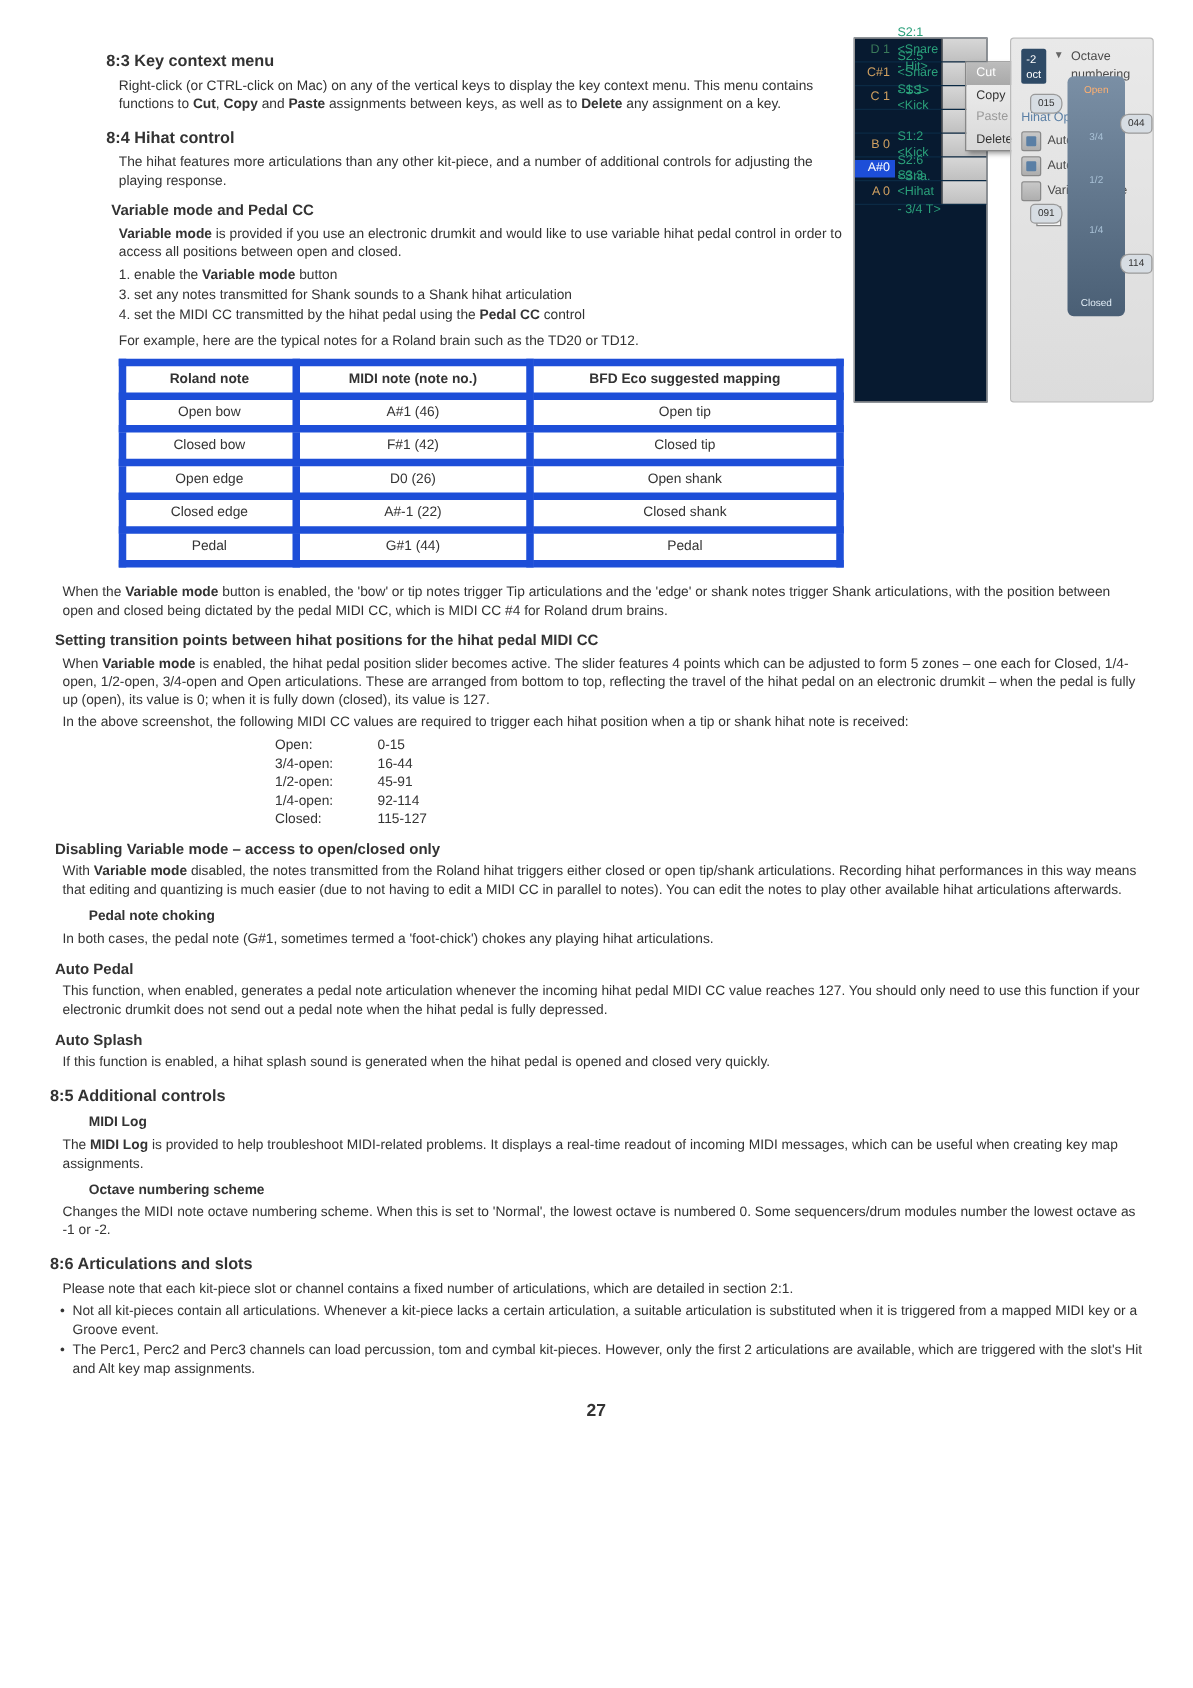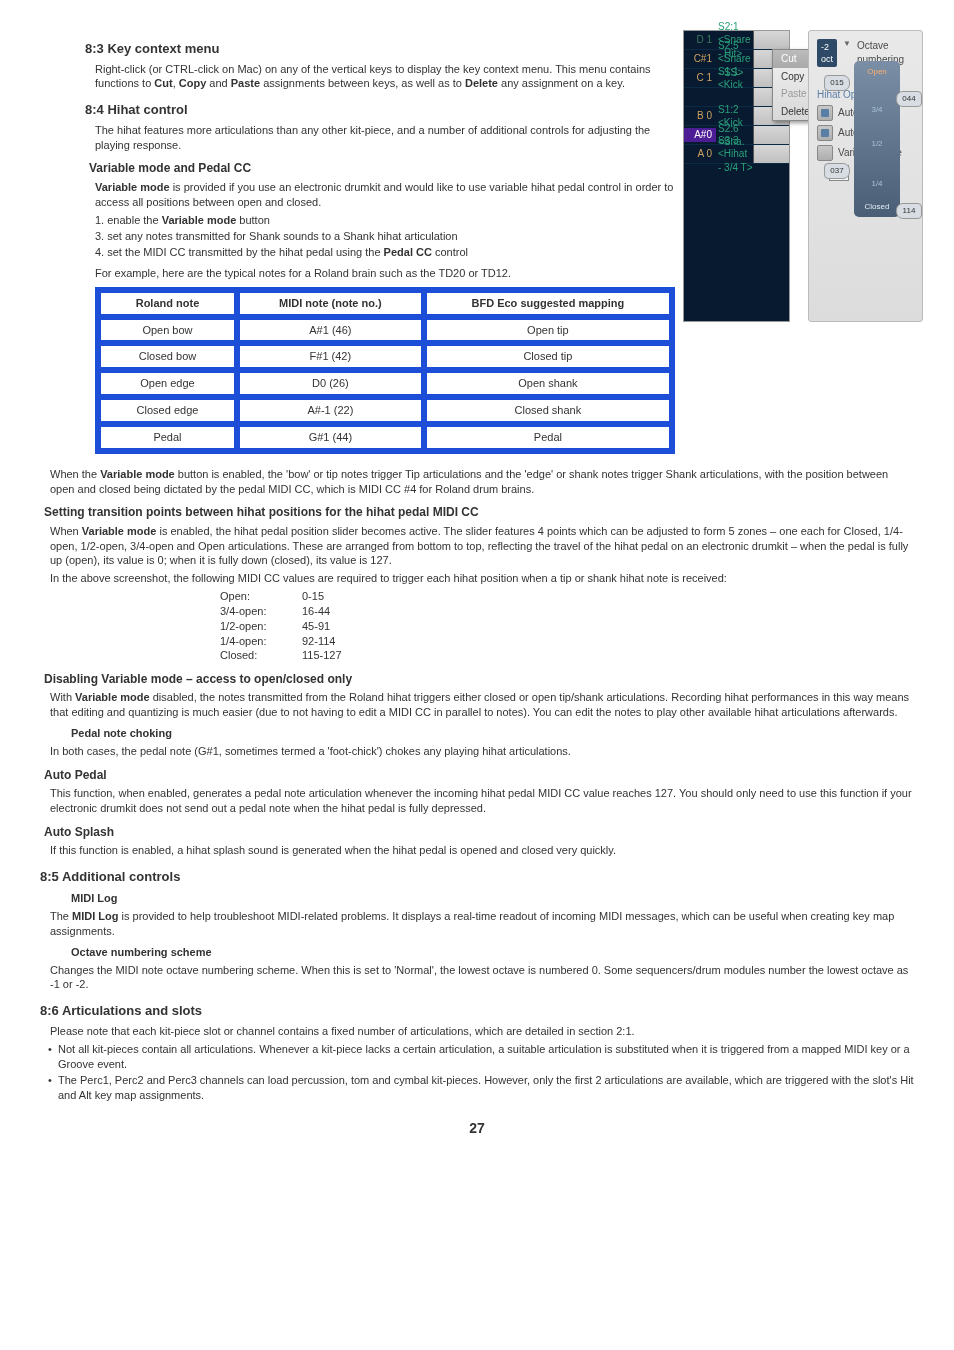--- a/index.html
+++ b/index.html
@@ -50,21 +50,21 @@
   
   .sc2{border:1px solid #bbb;background:linear-gradient(#e9e9e9,#dcdcdc);width:238px;padding:8px 8px 10px 8px;box-sizing:border-box;color:#4a4a4a;font-size:10px;position:relative;border-radius:3px;}
   .sc2 .toprow{display:flex;align-items:flex-start;gap:6px;margin-bottom:8px;}
   .sc2 .oct{background:#2e4a66;color:#fff;padding:2px 4px;border-radius:2px;font-size:9px;}
   .sc2 .htitle{color:#5a7fa5;font-size:10px;margin-bottom:4px;}
   .sc2 .optrow{display:flex;align-items:center;gap:5px;margin:4px 0;}
   .sc2 .chk{width:14px;height:14px;background:linear-gradient(#c8c8c8,#aeaeae);border:1px solid #888;border-radius:2px;}
   .sc2 .chk.on:after{content:"";display:block;width:8px;height:8px;margin:3px;background:#5a7fa5;border-radius:1px;}
   .sc2 .pcc{display:flex;align-items:center;gap:6px;margin-left:12px;margin-top:2px;}
   .sc2 .numbox{width:18px;height:14px;background:#f5f5f5;border:1px solid #888;font-size:9px;display:flex;align-items:center;justify-content:center;}
-  .sc2 .slider{position:absolute;top:30px;right:22px;width:46px;height:156px;background:linear-gradient(#7a8fa5,#4a5f75);border-radius:5px;}
+  .sc2 .slider{position:absolute;top:30px;right:22px;width:46px;height:192px;background:linear-gradient(#7a8fa5,#4a5f75);border-radius:5px;}
   .sc2 .slider .zone{position:absolute;left:0;right:0;text-align:center;color:#a8c0d5;font-size:8px;}
   .sc2 .slider .z1{top:6px;color:#ffb070;}
   .sc2 .slider .z2{top:44px;}
   .sc2 .slider .z3{top:78px;}
   .sc2 .slider .z4{top:118px;}
   .sc2 .slider .z5{bottom:4px;color:#e0ecf5;}
   .sc2 .bubble{position:absolute;background:#d7dde3;border:1px solid #999;width:24px;height:14px;font-size:8px;display:flex;align-items:center;justify-content:center;color:#333;border-radius:7px;}
   .sc2 .bubble.left{border-radius:4px 7px 7px 4px;}
   .sc2 .bubble.right{border-radius:7px 4px 4px 7px;}
   .sc2 .b015{top:44px;right:72px;}
@@ -155,21 +155,21 @@
           <div class="notecol mute"></div>
           <div class="slotcol"></div>
           <div class="pianocol"></div>
         </div>
         <div class="striperow">
           <div class="notecol">B 0</div>
           <div class="slotcol">S1:2 &lt;Kick</div>
           <div class="pianocol"></div>
         </div>
         <div class="striperow">
-          <div class="notecol" style="background: #4c1d95; color: rgb(255, 255, 255);">A#0</div>
+          <div class="notecol" style="background: #1d4ed8; color: rgb(255, 255, 255);">A#0</div>
           <div class="slotcol">S2:6 &lt;Sna.</div>
           <div class="pianocol"></div>
         </div>
         <div class="striperow">
           <div class="notecol">A 0</div>
           <div class="slotcol">S3:3 &lt;Hihat - 3/4 T&gt;</div>
           <div class="pianocol"></div>
         </div>
       <div class="ctx">
         <div class="first">Cut</div>
@@ -206,21 +206,21 @@
 
       <div class="slider">
         <div class="zone z1">Open</div>
         <div class="zone z2">3/4</div>
         <div class="zone z3">1/2</div>
         <div class="zone z4">1/4</div>
         <div class="zone z5">Closed</div>
       </div>
       <div class="bubble left b015">015</div>
       <div class="bubble right b044">044</div>
-      <div class="bubble left b091">037</div>
+      <div class="bubble left b091">091</div>
       <div class="bubble right b114">114</div>
       <div style="height:130px;"></div>
     </div>
   </div>
 </div>
 
 <p>When the <b>Variable mode</b> button is enabled, the 'bow' or tip notes trigger Tip articulations and the 'edge' or shank notes trigger Shank articulations, with the position between open and closed being dictated by the pedal MIDI CC, which is MIDI CC #4 for Roland drum brains.</p>
 
 <h4>Setting transition points between hihat positions for the hihat pedal MIDI CC</h4>
 <p>When <b>Variable mode</b> is enabled, the hihat pedal position slider becomes active. The slider features 4 points which can be adjusted to form 5 zones – one each for Closed, 1/4-open, 1/2-open, 3/4-open and Open articulations. These are arranged from bottom to top, reflecting the travel of the hihat pedal on an electronic drumkit – when the pedal is fully up (open), its value is 0; when it is fully down (closed), its value is 127.</p>

